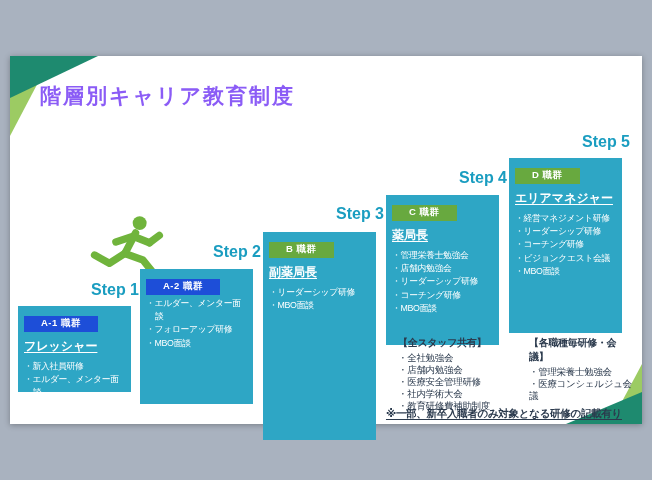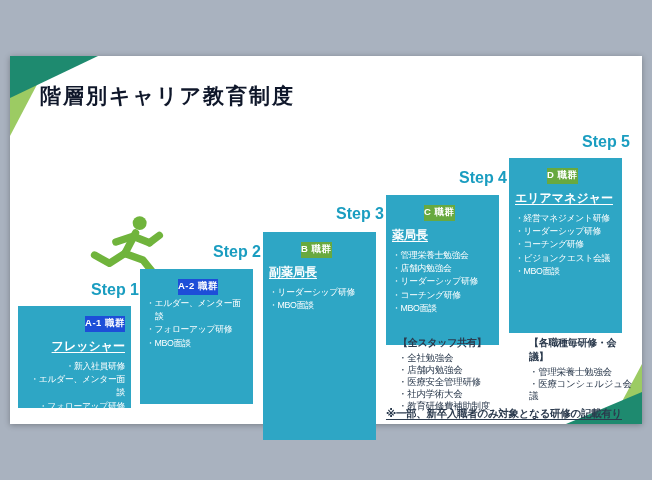--- a/index.html
+++ b/index.html
@@ -10,46 +10,46 @@
   }
   .slide {
     position:absolute; left:10px; top:56px; width:632px; height:368px;
     background:#ffffff; box-shadow:0 1px 6px rgba(0,0,0,.3);
   }
   .corner-tl { position:absolute; left:0; top:0; }
   .corner-br { position:absolute; right:0; bottom:0; }
 
   .title {
     position:absolute; left:30px; top:26px; margin:0;
-    font-size:21px; font-weight:bold; color:#0f172a; letter-spacing:2px;text-align:right;
+    font-size:21px; font-weight:bold; color:#8b5cf6; letter-spacing:2px;text-align:right;
   }
 
   .slabel {
     position:absolute; width:117px; text-align:right;
     font-size:16px; font-weight:bold; color:#1a9dc0;
   }
   .sl1 { left:12px;  top:225px; }
   .sl2 { left:134px; top:187px; }
   .sl3 { left:257px; top:149px; }
   .sl4 { left:380px; top:113px; }
   .sl5 { left:503px; top:77px;  }
 
   .box {
     position:absolute; width:113px; box-sizing:border-box;
     background:#2ea6c5; color:#ffffff; padding:6px 6px 5px;
   }
-  .b1 { left:8px;   top:250px; height:102px;text-align:right;  }
+  .b1 { left:8px;   top:250px; height:86px;  }
   .b2 { left:130px; top:213px; height:135px; }
   .b3 { left:253px; top:176px; height:208px; }
   .b4 { left:376px; top:139px; height:150px; }
   .b5 { left:499px; top:102px; height:175px; }
 
   .badge {
     display:inline-block; font-size:9.5px; font-weight:bold; color:#fff;
-    padding:1px 0 2px; margin-bottom:2px; letter-spacing:.5px;margin-left:32px;
+    padding:1px 17px 2px; margin-bottom:2px; letter-spacing:.5px;
   }
   .badge-orange { background:#1d4ed8; }
   .badge-green  { background:#68a93f; }
 
   .role {
     font-size:12px; font-weight:bold; margin:4px 0 5px;
     text-decoration:underline; text-underline-offset:2px;
   }
   ul.items {
     list-style:none; margin:0; padding:0;

